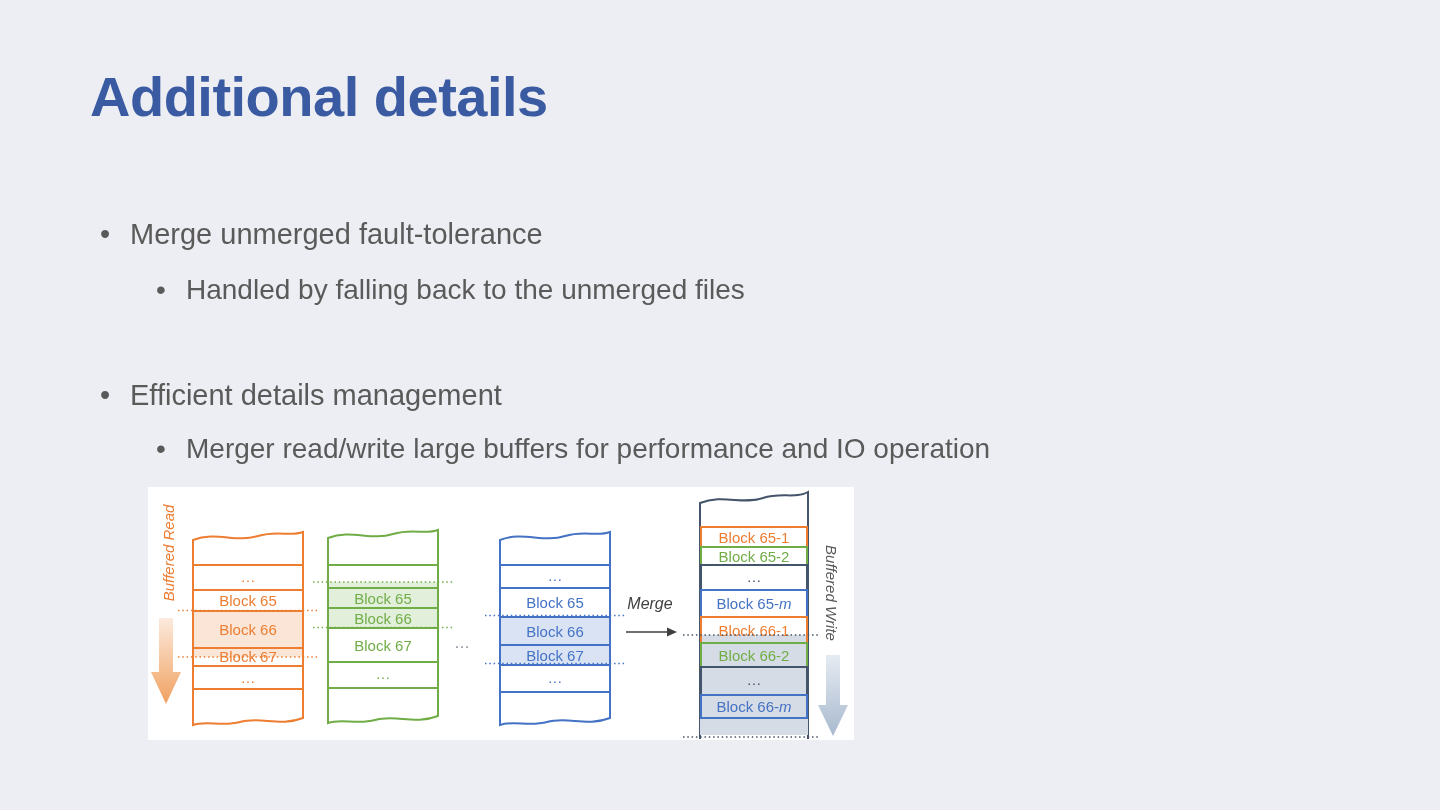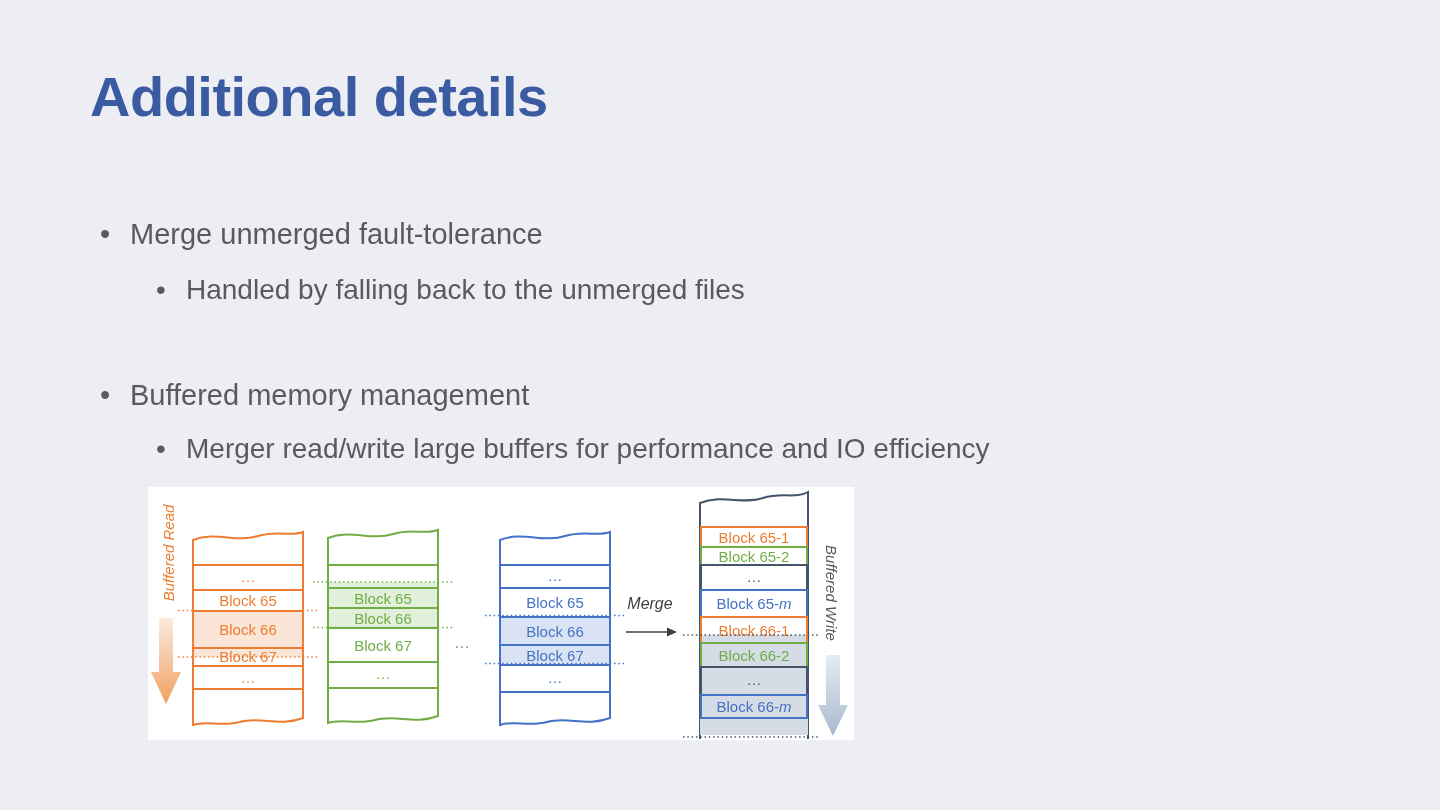--- a/index.html
+++ b/index.html
@@ -95,25 +95,25 @@
   <div class="bullet l1 b1">
     <span class="marker">•</span>
     <span>Merge unmerged fault-tolerance</span>
   </div>
   <div class="bullet l2 b2">
     <span class="marker">•</span>
     <span>Handled by falling back to the unmerged files</span>
   </div>
   <div class="bullet l1 b3">
     <span class="marker">•</span>
-    <span>Buffered memory management</span>
+    <span>Efficient details management</span>
   </div>
   <div class="bullet l2 b4">
     <span class="marker">•</span>
-    <span>Merger read/write large buffers for performance and IO efficiency</span>
+    <span>Merger read/write large buffers for performance and IO operation</span>
   </div>
 
   <div class="panel">
     <svg class="diagram" viewBox="0 0 706 253">
       <defs>
         <linearGradient id="gradR" gradientUnits="userSpaceOnUse" x1="0" y1="131" x2="0" y2="217">
           <stop class="s1" offset="0"></stop>
             <stop class="s2" offset="1"></stop>
         </linearGradient>
         <linearGradient id="gradW" gradientUnits="userSpaceOnUse" x1="0" y1="168" x2="0" y2="249">

